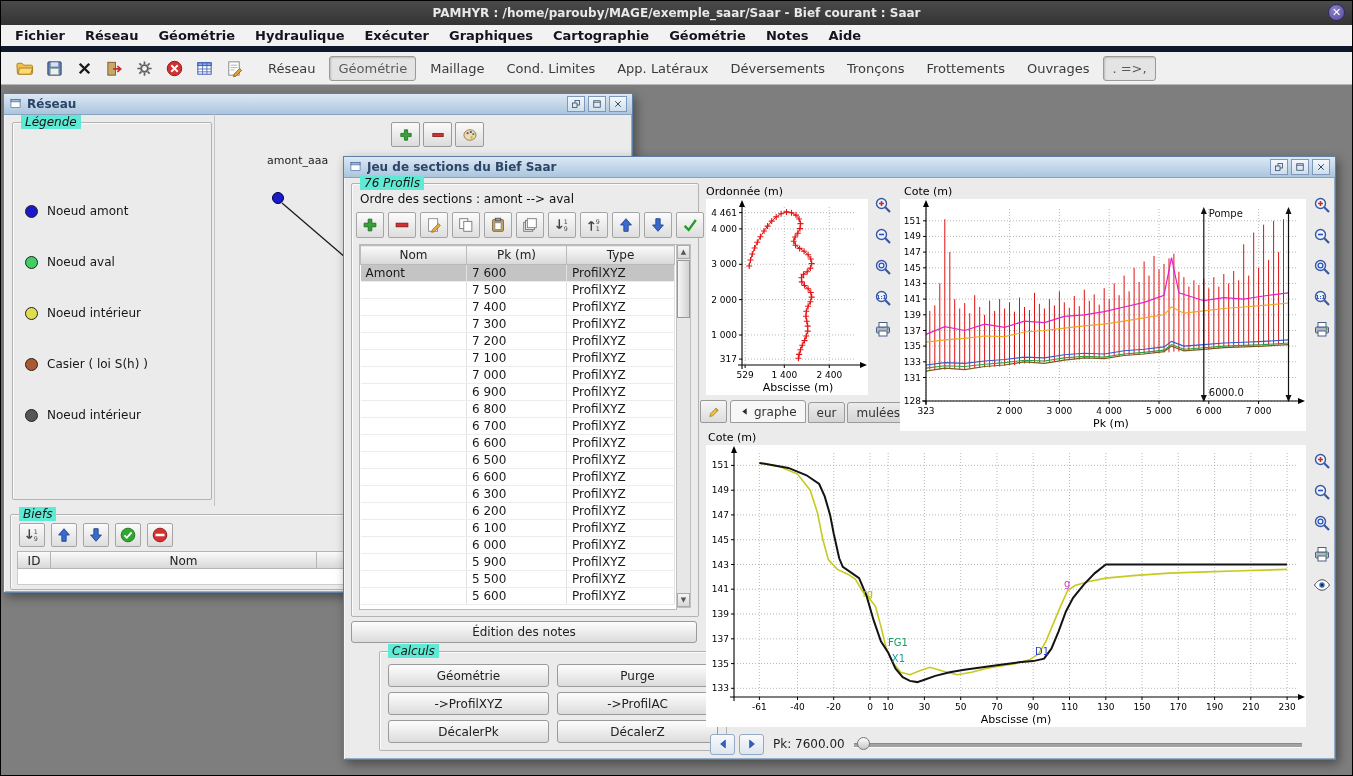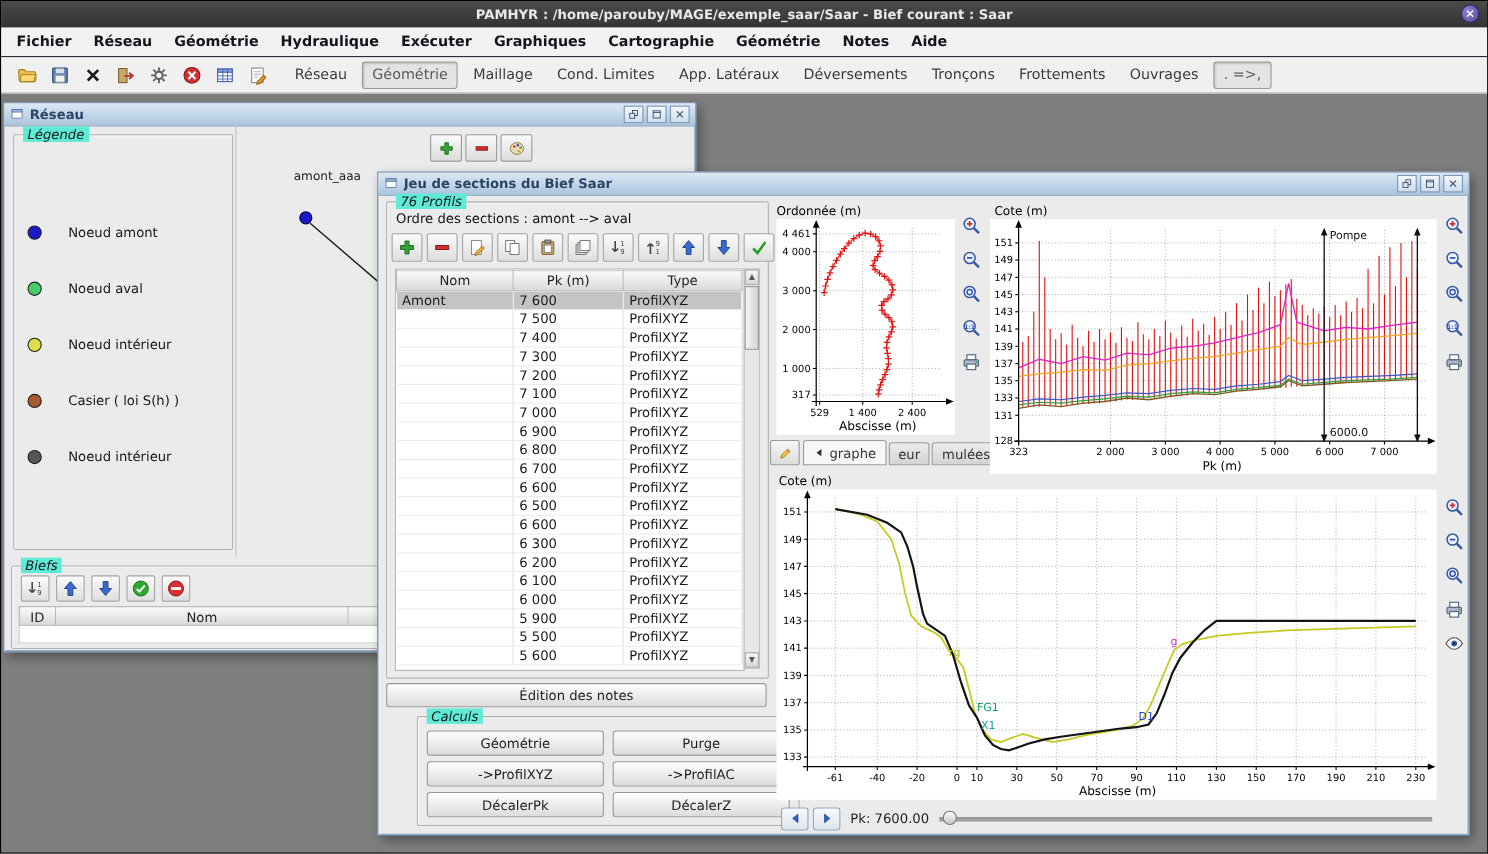--- a/index.html
+++ b/index.html
@@ -2,21 +2,21 @@
 <html><head>
 <meta charset="utf-8">
 <style>
   html,body{margin:0;padding:0;background:#555;}
   .screen{position:relative;width:1353px;height:776px;background:#7e7e7e;font-family:"DejaVu Sans",sans-serif;overflow:hidden;border:1px solid #000;box-sizing:border-box;}
   
   .os-titlebar{position:absolute;left:0;top:0;width:100%;height:24px;background:linear-gradient(#4a4a4a,#343434);display:flex;align-items:center;justify-content:center;}
   .os-title{color:#e9e9e9;font-size:12px;font-weight:bold;}
   .os-close{position:absolute;right:7px;top:3px;width:17px;height:17px;border-radius:50%;background:radial-gradient(circle at 35% 30%,#8a7fc8,#584d9e);border:1px solid #2e2770;color:#fff;text-align:center;line-height:15px;font-size:11px;box-sizing:border-box;}
   
-  .menubar{position:absolute;left:0;top:24px;width:100%;height:27px;background:#f2f2f2;border-bottom:1px solid #0f172a;display:flex;align-items:center;padding-left:4px;box-sizing:border-box;}
+  .menubar{position:absolute;left:0;top:24px;width:100%;height:27px;background:#f2f2f2;border-bottom:6px solid #0f172a;display:flex;align-items:center;padding-left:4px;box-sizing:border-box;}
   .menu-item{padding:4px 10px;font-size:13px;font-weight:bold;color:#14141f;}
   
   .toolbar{position:absolute;left:0;top:51px;width:100%;height:33px;background:#f0f0f0;border-bottom:1px solid #b9b9b9;display:flex;align-items:center;gap:3px;padding-left:10px;box-sizing:border-box;}
   .tb-icon{width:27px;height:27px;display:flex;align-items:center;justify-content:center;}
   .tb-icon svg{width:19px;height:19px;}
   .tb-sep{width:6px;}
   .tb-text{font-size:13px;color:#3a3a3a;padding:5px 8px;white-space:nowrap;}
   .tb-text.active{border:1px solid #9a9a9a;border-radius:3px;background:#e4e4e4;box-shadow:inset 1px 1px 2px rgba(0,0,0,.18);color:#5a5a5a;padding:4px 8px;}
   
   .desktop{position:absolute;left:0;top:84px;width:1353px;height:692px;}
@@ -27,21 +27,21 @@
   .win-title{font-size:12px;font-weight:bold;color:#2b4566;flex:1;white-space:nowrap;overflow:hidden;}
   .win-btns{display:flex;gap:3px;}
   .win-btn{width:16px;height:14px;border:1px solid #7d98b8;background:linear-gradient(#f4f8fc,#cfdeec);display:flex;align-items:center;justify-content:center;}
   .win-btn svg{width:10px;height:10px;}
   
   .fs{position:absolute;border:1px solid #b2b2b2;border-radius:2px;box-shadow:inset 1px 1px 0 rgba(255,255,255,.8);}
   .fs-label{position:absolute;top:-8px;left:8px;background:#5eead4;padding:0 4px;font-size:12px;color:#161616;white-space:nowrap;font-style:italic;}
   
   .reseau-win{left:2px;top:8px;width:628px;height:498px;z-index:1;}
   .legend-fs{left:8px;top:28px;width:198px;height:376px;}
-  .legend-item{position:absolute;left:12px;display:flex;align-items:center;gap:24px;height:20px;}
+  .legend-item{position:absolute;left:12px;display:flex;align-items:center;gap:9px;height:20px;}
   .legend-dot{width:13px;height:13px;border-radius:50%;border:1px solid #222;box-sizing:border-box;}
   .legend-label{font-size:12px;color:#161616;white-space:nowrap;}
   .reseau-canvas{position:absolute;left:210px;top:20px;width:417px;height:392px;border-left:1px solid #c4c4c4;}
   .canvas-btns{position:absolute;left:176px;top:8px;display:flex;gap:3px;}
   .mini-btn{width:27px;height:23px;border:1px solid #9a9a9a;border-radius:2px;background:linear-gradient(#fafafa,#dcdcdc);display:flex;align-items:center;justify-content:center;}
   .mini-btn svg{width:16px;height:16px;}
   .node-label{position:absolute;left:52px;top:40px;font-size:11px;color:#1c1c1c;}
   .net-svg{position:absolute;left:0;top:0;}
   .biefs-fs{left:6px;top:420px;width:614px;height:74px;}
   .biefs-toolbar{position:absolute;left:8px;top:8px;display:flex;gap:6px;align-items:center;}

